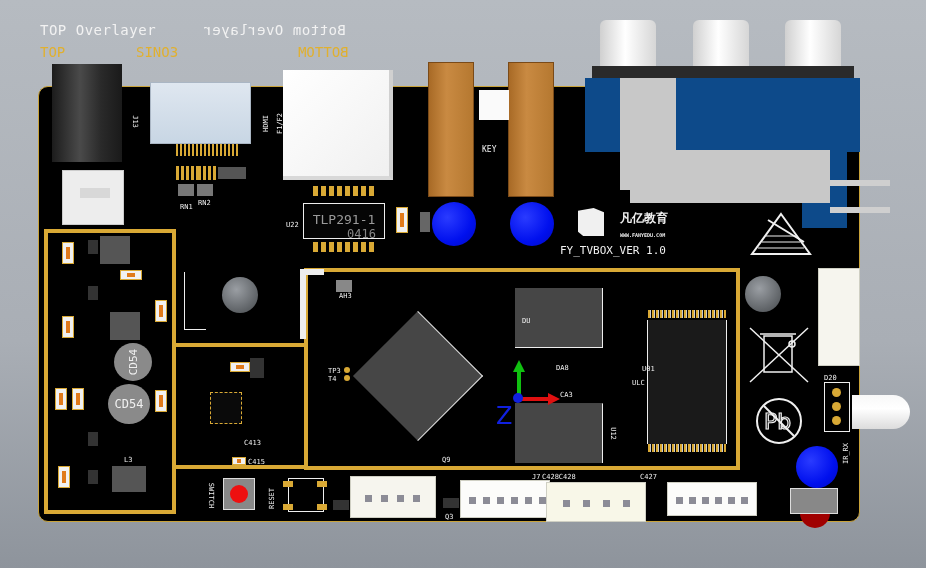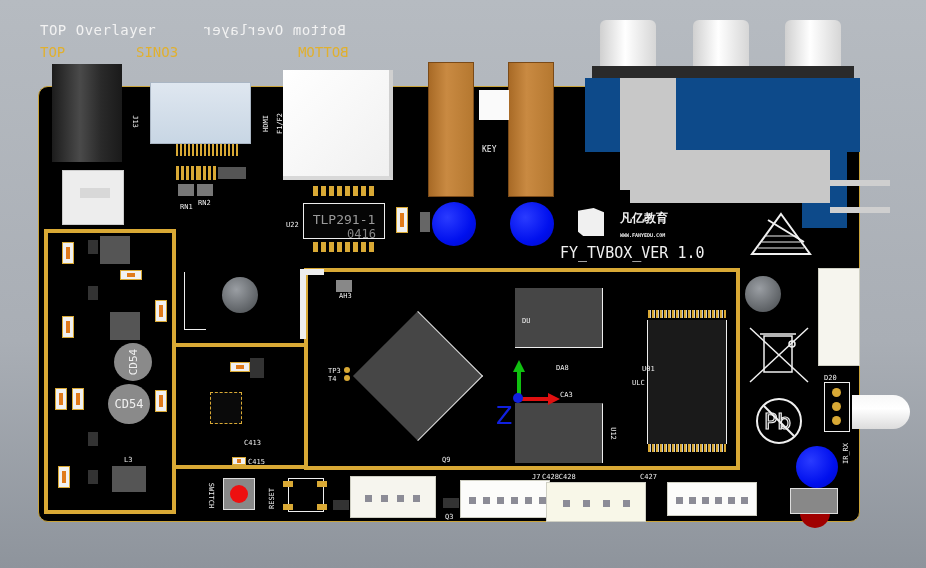--- a/index.html
+++ b/index.html
@@ -89,21 +89,21 @@
 <div class="abs" style="left:802px;top:78px;width:45px;height:150px;background:#0d4a8a"></div>
 <div class="abs" style="left:620px;top:78px;width:56px;height:110px;background:#c8c8c8"></div>
 <div class="abs" style="left:620px;top:150px;width:210px;height:40px;background:#c8c8c8"></div>
 <div class="abs" style="left:630px;top:185px;width:200px;height:18px;background:#c8c8c8"></div>
 <div class="abs" style="left:830px;top:180px;width:60px;height:6px;background:#cfcfcf"></div>
 <div class="abs" style="left:830px;top:207px;width:60px;height:6px;background:#cfcfcf"></div>
 
 <div class="abs" style="left:578px;top:208px;width:26px;height:28px;background:#f0f0f0;clip-path:polygon(0 10%,60% 0,100% 15%,100% 100%,20% 100%,0 85%)"></div>
 <div class="abs" style="left:620px;top:210px;color:#f0f0f0;font-size:12px;font-weight:bold;font-family:Liberation Serif, serif">凡亿教育</div>
 <div class="abs" style="left:620px;top:232px;color:#f0f0f0;font-size:5px;font-weight:bold">WWW.FANYEDU.COM</div>
-<div class="abs" style="left:560px;top:244px;color:#f0f0f0;font-size:15px">FY_TVBOX_VER 1.0</div>
+<div class="abs" style="left:560px;top:244px;color:#f0f0f0;font-size:11px">FY_TVBOX_VER 1.0</div>
 
 <svg class="abs" style="left:748px;top:212px" width="66" height="44" viewBox="0 0 66 44">
     <polygon points="33,2 62,42 4,42" fill="none" stroke="#f0f0f0" stroke-width="2"></polygon>
     <g stroke="#f0f0f0" stroke-width="1">
       <line x1="10" y1="36" x2="56" y2="36"></line>
       <line x1="14" y1="30" x2="52" y2="30"></line>
       <line x1="18" y1="24" x2="48" y2="24"></line>
     </g>
     <line x1="20" y1="8" x2="56" y2="30" stroke="#f0f0f0" stroke-width="2"></line>
   </svg>

